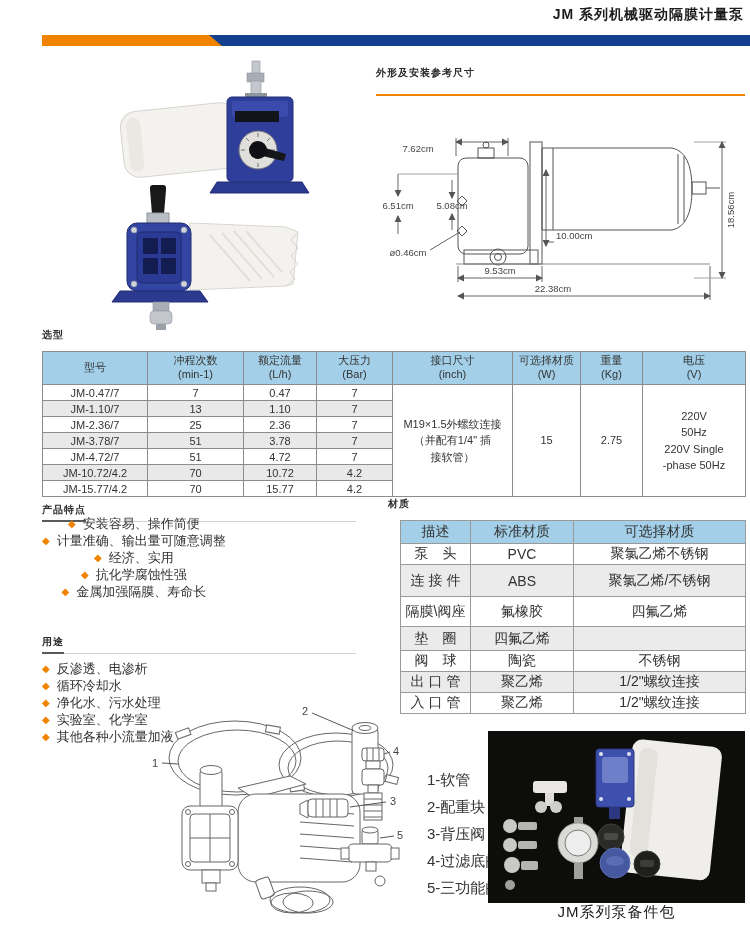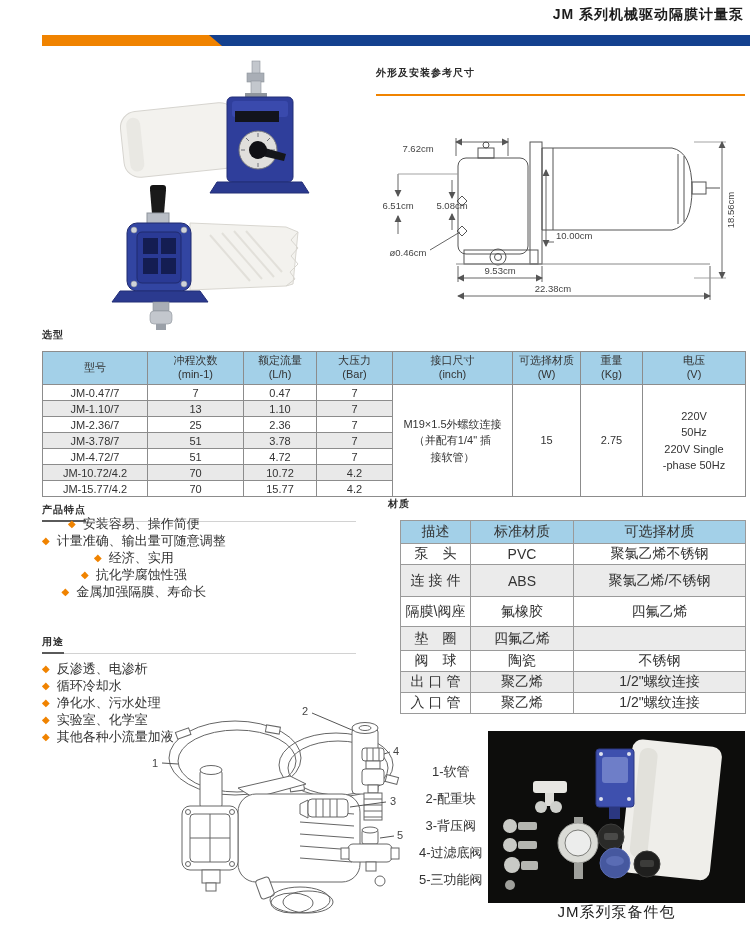--- a/index.html
+++ b/index.html
@@ -38,22 +38,22 @@
   .mat-table tbody tr:nth-child(even) td{background:#ebebeb;}
   
   .feat-head{left:42px;top:499px;width:314px;}
   .uses-head{left:42px;top:631px;width:314px;}
   .blist{position:absolute;left:42px;list-style:none;margin:0;padding:0;font-size:13px;color:#333;}
   .blist.features{top:515px;text-align:center;}
   .blist.uses{top:660px;}
   .blist li{height:17px;line-height:17px;white-space:nowrap;}
   .blist .dia{color:#f08300;font-size:10px;margin-right:7px;vertical-align:1px;}
   
-  .legend{position:absolute;left:419px;top:762px;list-style:none;margin:0;padding:0;
-          font-size:13px;color:#333;text-align:center;}
+  .legend{position:absolute;left:419px;top:762px;list-style:none;margin:8px;padding:0;
+          font-size:15px;color:#333;}
   .legend li{height:27px;line-height:20px;}
   
   .parts-photo{position:absolute;left:488px;top:731px;width:257px;height:172px;background:#0d0d0c;}
   .parts-caption{position:absolute;left:488px;top:903px;width:257px;text-align:center;
           font-size:15px;color:#1c1c1c;letter-spacing:1px;}
   svg{position:absolute;}
   svg text{font-family:"Liberation Sans",sans-serif;}
   .dimtxt{font-size:9.5px;fill:#444;}
   .callout{font-size:11px;fill:#444;}
 </style>

